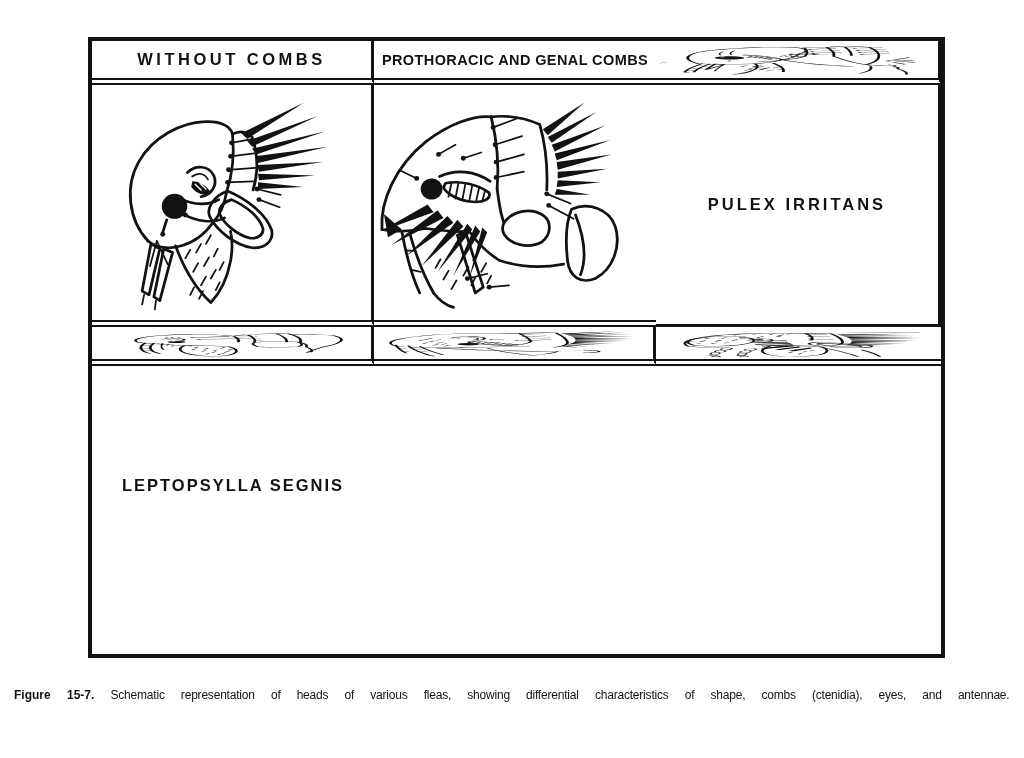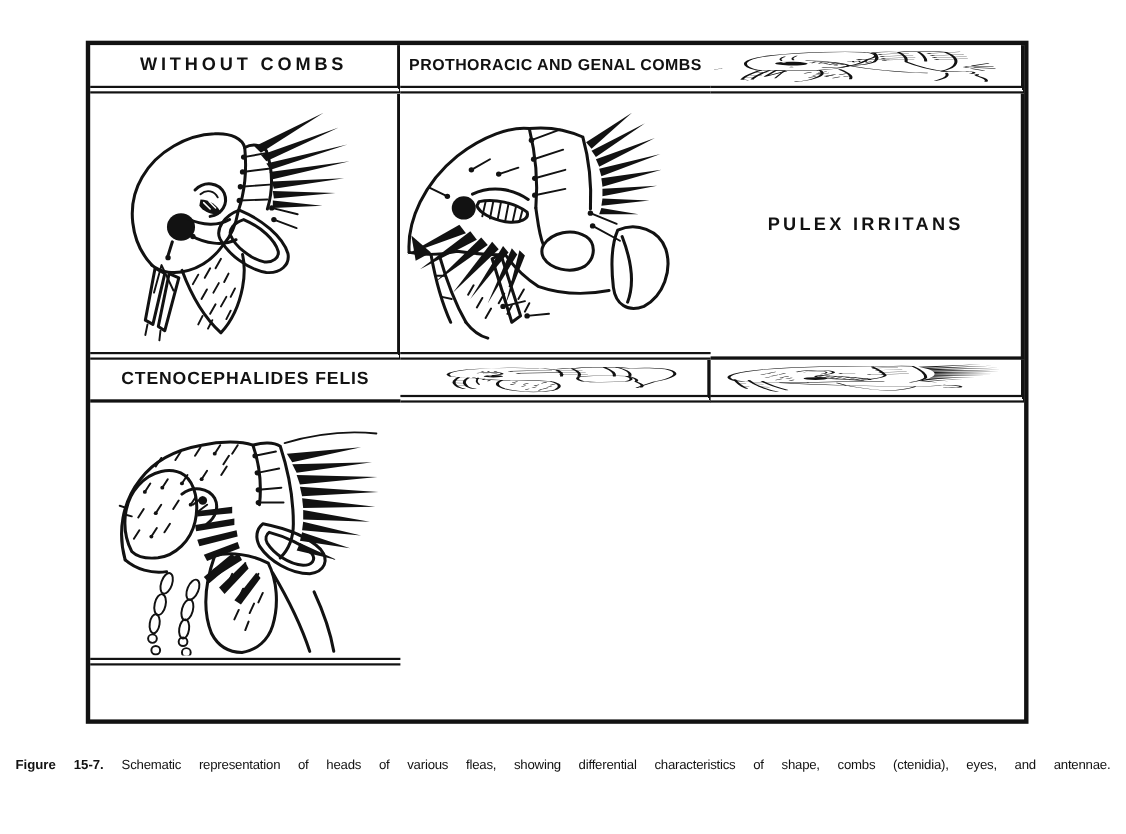--- a/index.html
+++ b/index.html
@@ -3,21 +3,21 @@
 <meta charset="utf-8">
 <style>
   :root { --ink:#121212; --paper:#ffffff; }
   html,body { margin:0; padding:0; }
   body {
     width:1024px; height:758px; position:relative;
     background:var(--paper); overflow:hidden;
     font-family:"Liberation Sans", sans-serif; color:var(--ink);
   }
   .fig-table {
-    position:absolute; left:78px; top:37px; width:857px; height:621px;
+    position:absolute; left:88px; top:37px; width:857px; height:621px;
     border:4px solid var(--ink); background:var(--paper); box-sizing:border-box;
     display:grid;
     grid-template-columns:282px 282px 1fr;
     grid-template-rows:44px 242px 39px 239px 1fr;
   }
   .cell { box-sizing:border-box; display:flex; align-items:center; justify-content:center; overflow:hidden; }
   .cb { border-right:3px solid var(--ink); }
   .row-head    { border-bottom:7px double var(--ink); }
   .row-draw1   { border-bottom:7px double var(--ink); padding:2px; }
   .row-label1  { border-bottom:3px solid  var(--ink); }
@@ -192,23 +192,20 @@
         <path class="h" d="M174,123 L199,137"></path>
       <path class="s" d="M129,141 C137,129 155,125 168,133 C177,139 177,153 167,161 C153,169 135,163 129,153 C127,149 127,145 129,141 Z"></path>
       <path class="s" d="M197,127 C214,119 235,127 241,145 C247,165 239,189 221,199 C206,205 195,197 193,181 C191,163 191,141 197,127 Z"></path>
       <path class="s" d="M201,133 C210,157 212,179 206,195"></path>
       <path class="s" d="M122,106 C124,120 125,132 129,141 M124,180 C146,188 169,188 189,184 M94,150 C102,162 112,172 124,180 M58,214 C64,222 71,227 78,229"></path>
     </svg>
   </div>
 
   <div class="cell cb row-label1">
     <span class="species">PULEX IRRITANS</span>
-  </div>
-  <div class="cell row-label1">
-    <span class="species tight">CTENOCEPHALIDES FELIS</span>
   </div>
 
   <div class="cell cb row-draw2">
     <svg class="flea" role="img" viewBox="0 0 280 236" preserveAspectRatio="none" aria-label="XENOPSYLLA CHEOPIS — WITHOUT COMBS">
       <path class="s" d="M44,110 C38,90 47,66 67,55 C86,45 110,43 125,50 M125,50 C133,53 139,57 143,63"></path>
       <path class="s" d="M44,110 C50,119 59,125 69,128"></path>
       <path class="s" d="M70,85 C76,77 87,77 91,85 C94,92 90,101 83,103"></path>
       <path class="h" d="M75,87 C79,83 84,83 87,88 M73,77 l2,-5 M79,75 l1,-5 M85,76 l2,-5"></path>
       <circle class="f" cx="84" cy="110" r="9"></circle>
         <circle fill="#fff" cx="81" cy="107" r="2"></circle>
@@ -333,15 +330,18 @@
       <ellipse class="h" cx="87" cy="193" rx="5" ry="10" transform="rotate(15 87 193)"></ellipse>
       <ellipse class="h" cx="84" cy="211" rx="4.5" ry="9" transform="rotate(8 84 211)"></ellipse>
       <circle class="h" cx="83" cy="223" r="4"></circle>
         <circle class="h" cx="86" cy="233" r="4"></circle>
       <path class="s" d="M112,142 C103,168 101,194 109,215 C115,227 125,233 137,233 C151,231 161,221 165,208 C171,188 169,165 161,149 M161,149 C146,141 126,138 112,142"></path>
       <path class="h" d="M124,168 l4,-9 M134,182 l4,-9 M144,196 l4,-9 M130,202 l4,-9 M140,212 l3,-8 M152,186 l4,-9 M148,168 l4,-9 M136,158 l4,-9"></path>
       <path class="s" d="M165,158 C180,184 192,210 199,232 M203,176 C212,196 218,214 221,232"></path>
     </svg>
   </div>
 
+  <div class="cell">
+    <span class="species" style="letter-spacing:2px">LEPTOPSYLLA SEGNIS</span>
+  </div>
 </div>
 
 <p class="caption"><b>Figure 15-7.</b> <span>Schematic representation of heads of various fleas, showing differential characteristics of shape, combs (ctenidia), eyes, and antennae.</span></p>
 
 </body></html>

